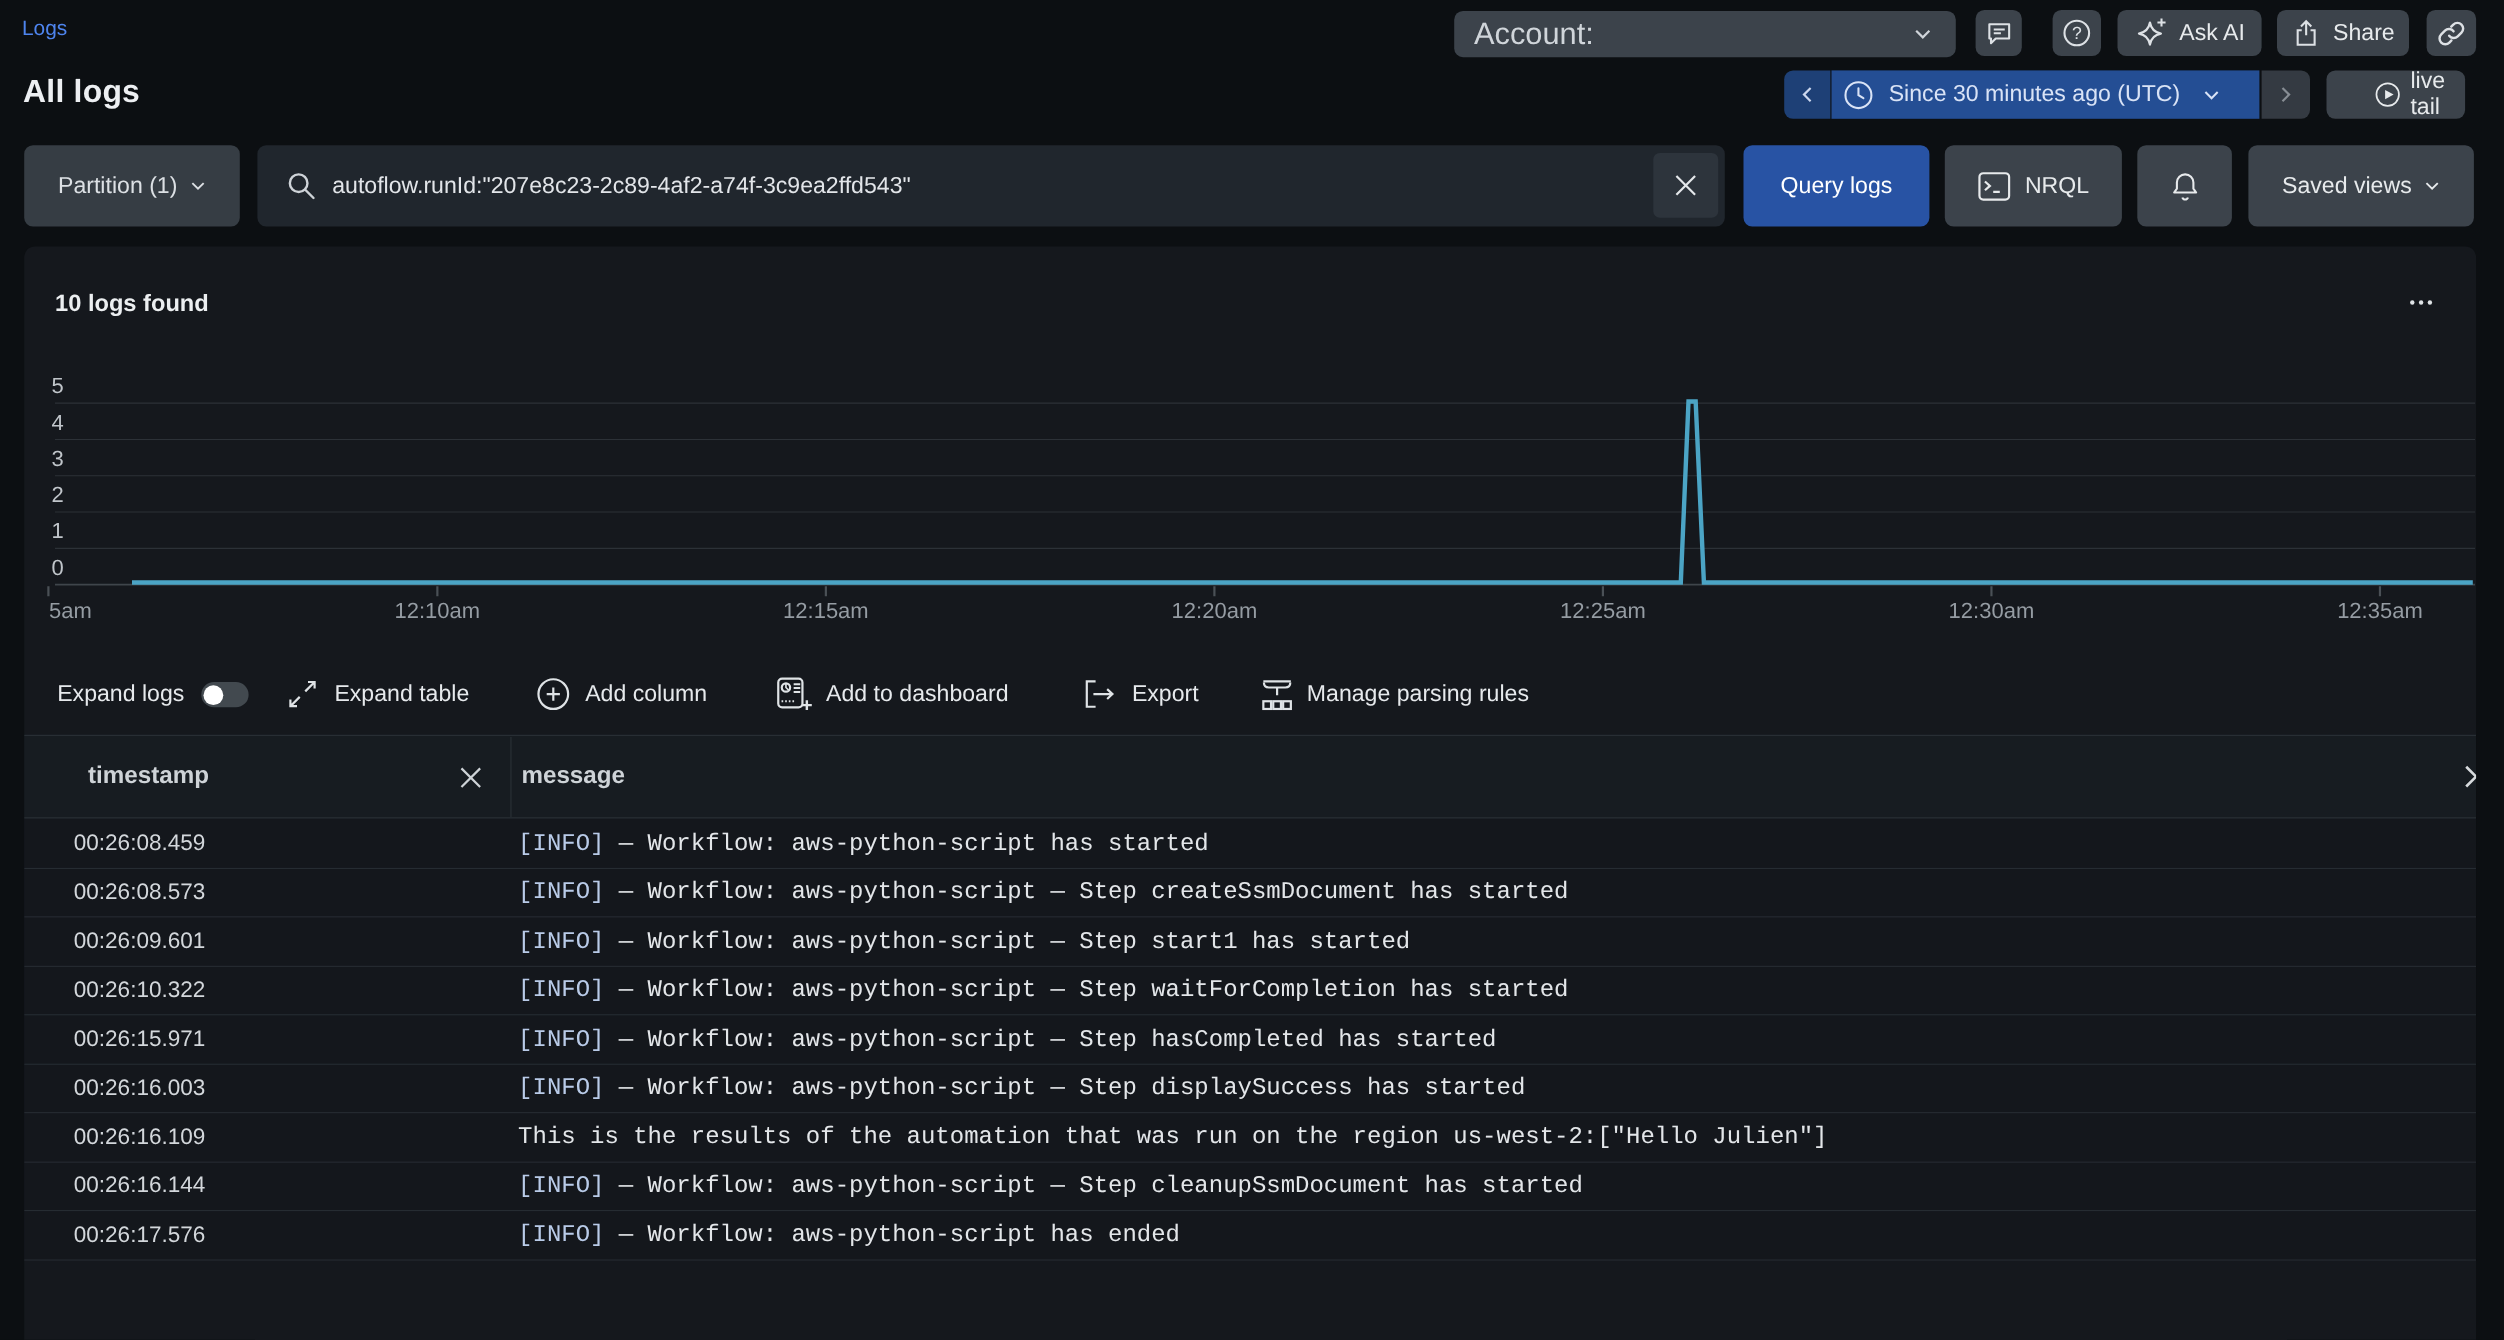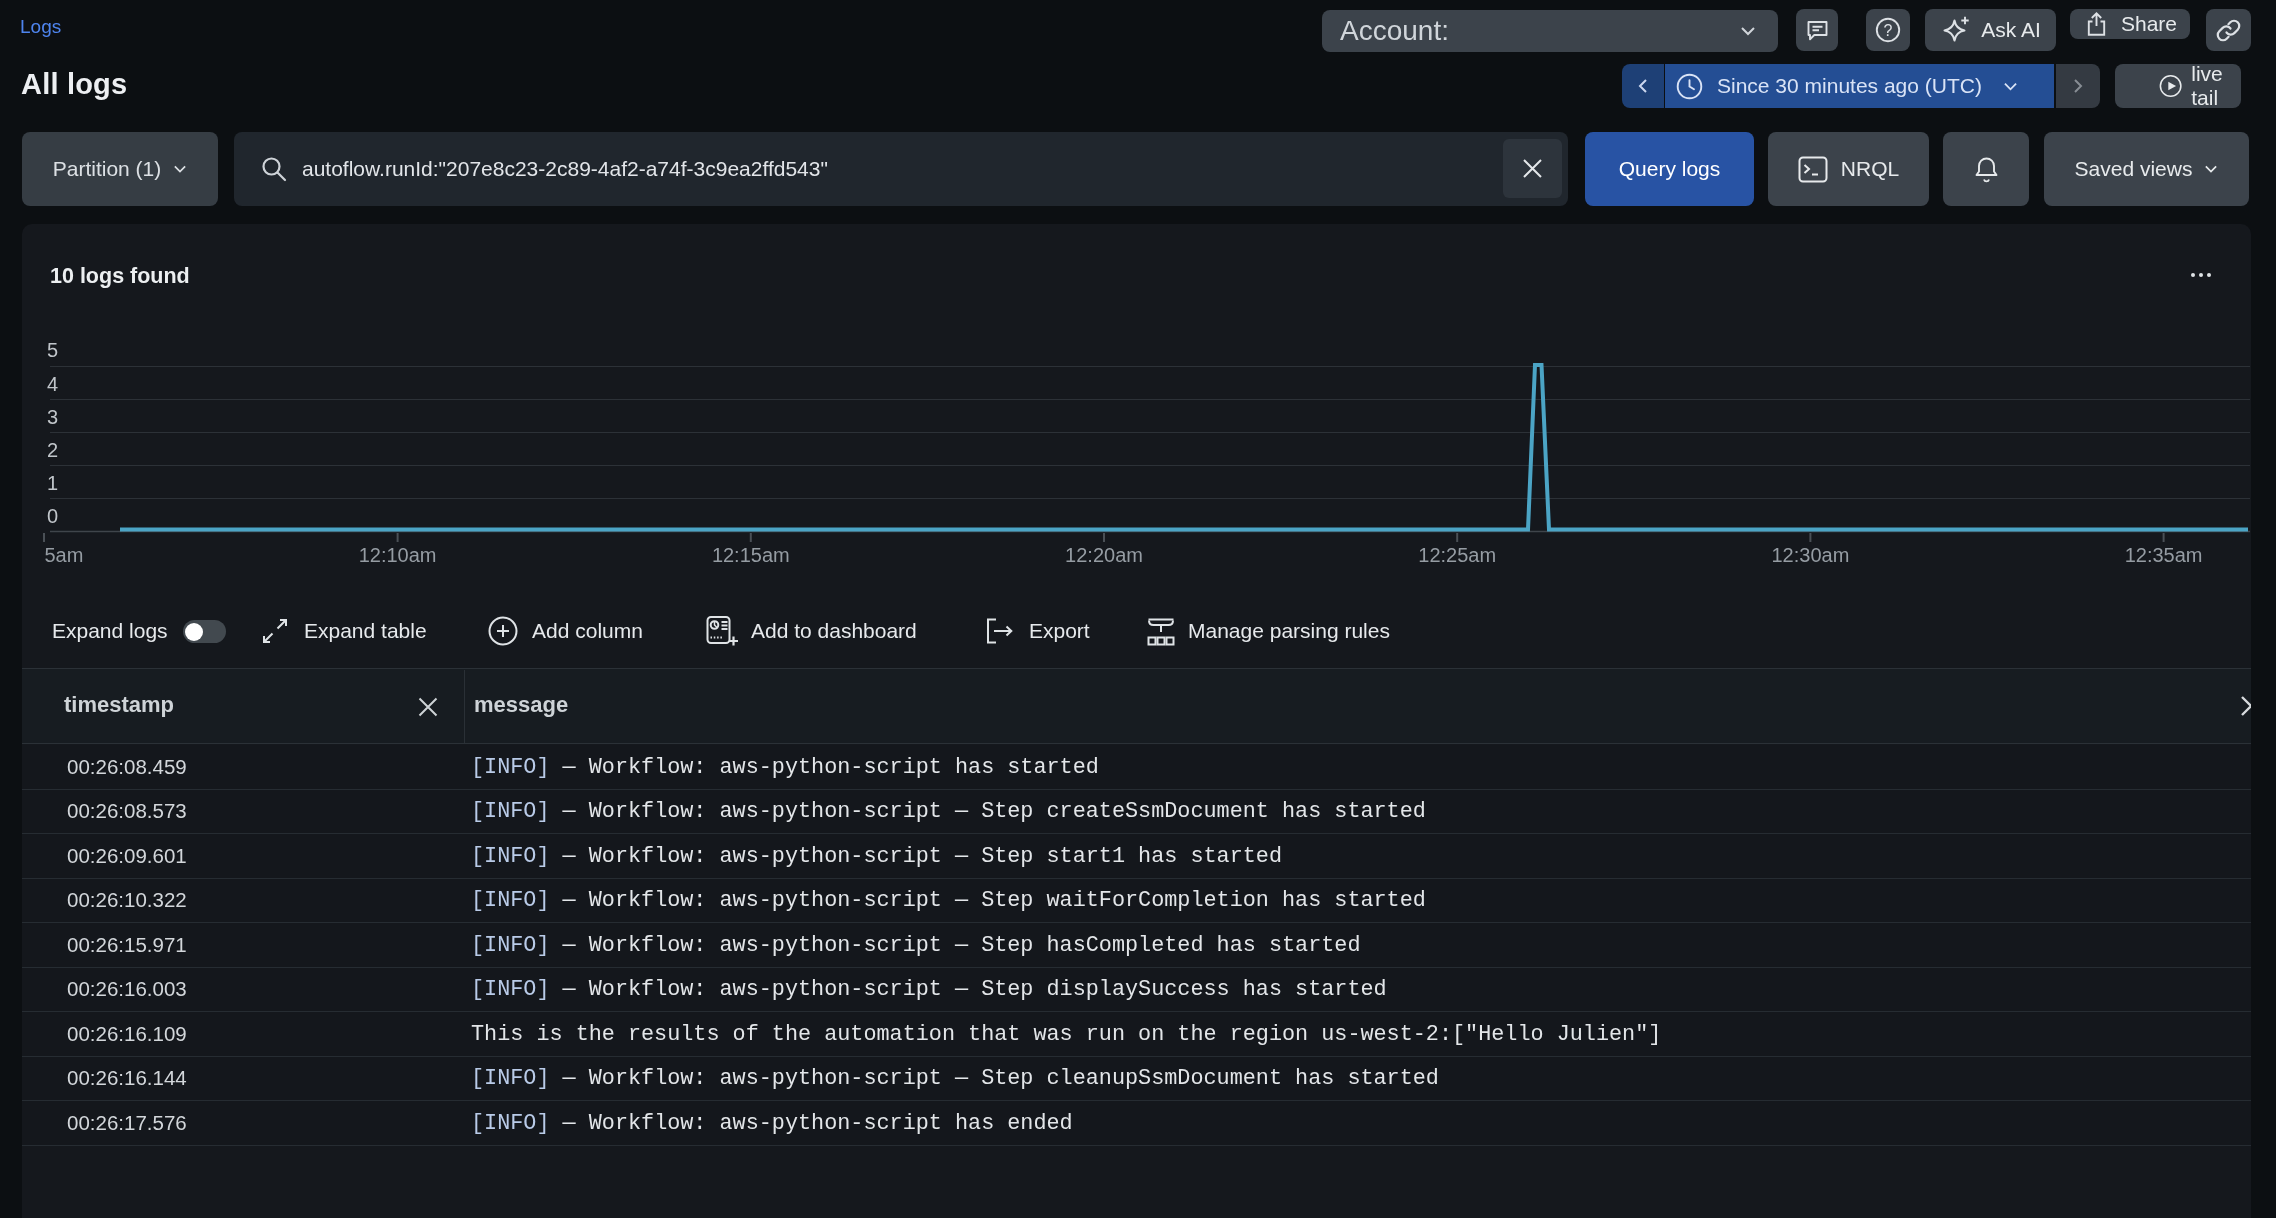--- a/index.html
+++ b/index.html
@@ -43,21 +43,21 @@
 </div>
 
 <div class="btn" style="left:1925px;top:9px;width:131px;height:42px;gap:10px;">
   <svg width="31" height="31" viewBox="0 0 31 31" fill="none" stroke="#dde1e5" stroke-width="2">
       <path d="M14.5 5.5Q16 14 24.5 15.5Q16 17 14.5 25.5Q13 17 4.5 15.5Q13 14 14.5 5.5Z" stroke-linejoin="round"></path>
       <path d="M25 1.8v7.4M21.3 5.5h7.4" stroke-width="1.9"></path>
     </svg>
   Ask AI
 </div>
 
-<div class="btn" style="left:2070px;top:9px;width:120px;height:30px;gap:11px;">
+<div class="btn" style="left:2070px;top:9px;width:120px;height:42px;gap:11px;">
   <svg width="27" height="27" viewBox="0 0 27 27" fill="none" stroke="#dde1e5" stroke-width="1.9">
       <path d="M8.8 7L13.5 2.3 18.2 7M13.5 2.3V15"></path>
       <path d="M9.5 10.5H5.8v13.2h15.4V10.5h-3.7"></path>
     </svg>
   Share
 </div>
 
 <div class="btn" style="left:2206px;top:9px;width:45px;height:42px;">
   <svg width="27" height="27" viewBox="0 0 27 27" fill="none" stroke="#dde1e5" stroke-width="2.2" stroke-linecap="round">
       <path d="M11.5 15.5a5.2 5.2 0 007.8.6l3.4-3.4a5.2 5.2 0 00-7.4-7.4l-1.9 1.9"></path>
@@ -210,21 +210,21 @@
         <path d="M4 5.5c0 3 1.5 4.5 4.5 4.5H16m12-4.5c0 3-1.5 4.5-4.5 4.5H16m0 0v7"></path>
         <path d="M3.5 4.5h25"></path>
         <rect x="3.5" y="22.5" width="7" height="7"></rect>
         <rect x="12.5" y="22.5" width="7" height="7"></rect>
         <rect x="21.5" y="22.5" width="7" height="7"></rect>
       </svg>
     <span class="abs" style="left:1166px;top:11px;">Manage parsing rules</span>
   </div>
 
   <div class="abs" style="left:0;top:444px;width:2229px;height:76px;background:#171c21;border-top:1px solid #2b3137;border-bottom:1px solid #2b3137;">
-    <span class="abs" style="left:42px;top:23px;font-size:22px;font-weight:700;color:#ced3d7;">timestamp</span>
+    <span class="abs" style="left:58px;top:23px;font-size:22px;font-weight:700;color:#ced3d7;">timestamp</span>
     <svg class="abs" style="left:394px;top:26px;" width="24" height="24" viewBox="0 0 24 24" fill="none" stroke="#ced3d7" stroke-width="2">
         <path d="M3.5 3.5l17 17M20.5 3.5l-17 17"></path>
       </svg>
     <div class="abs" style="left:442px;top:1px;width:1px;height:73px;background:#2a3036;"></div>
     <span class="abs" style="left:452px;top:23px;font-size:22px;font-weight:700;color:#ced3d7;">message</span>
     <svg class="abs" style="left:2217px;top:26px;" width="20" height="22" viewBox="0 0 20 22" fill="none" stroke="#d7dadd" stroke-width="2.4">
         <path d="M3 2l9 9-9 9M12 11h8"></path>
       </svg>
   </div>
   <div class="abs" style="left:0;top:521px;width:2229px;background:#14171c;font-size:20.5px;color:#d3d7db;">

